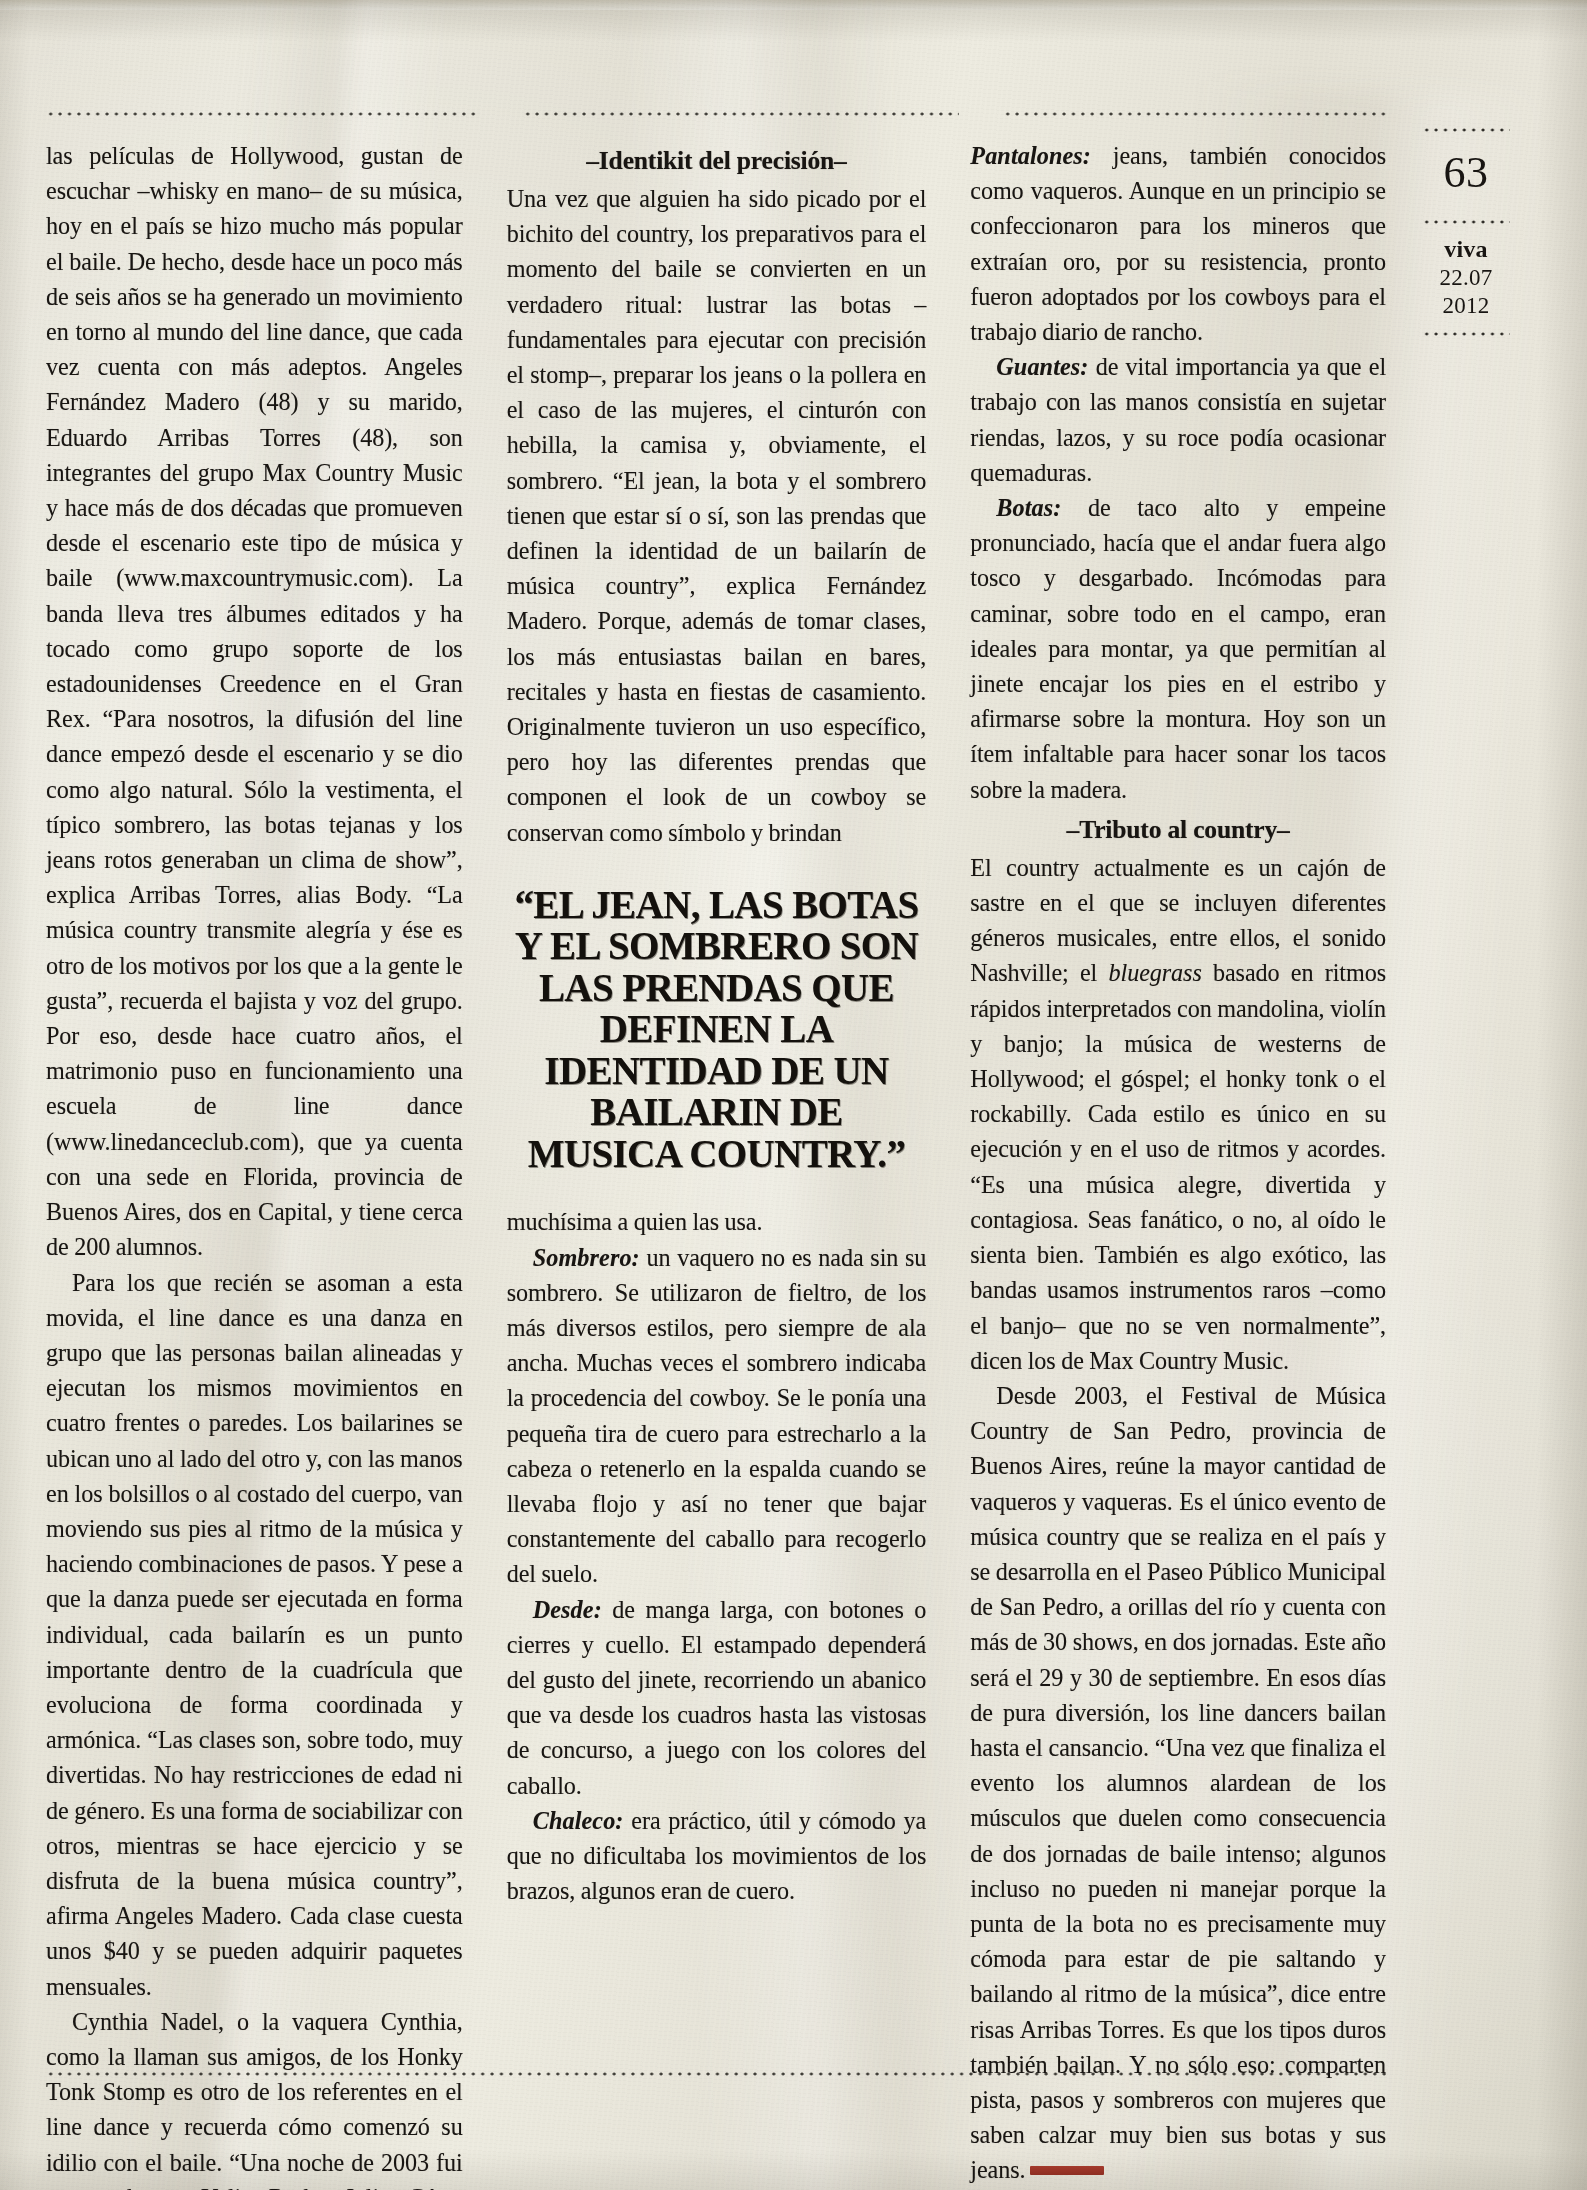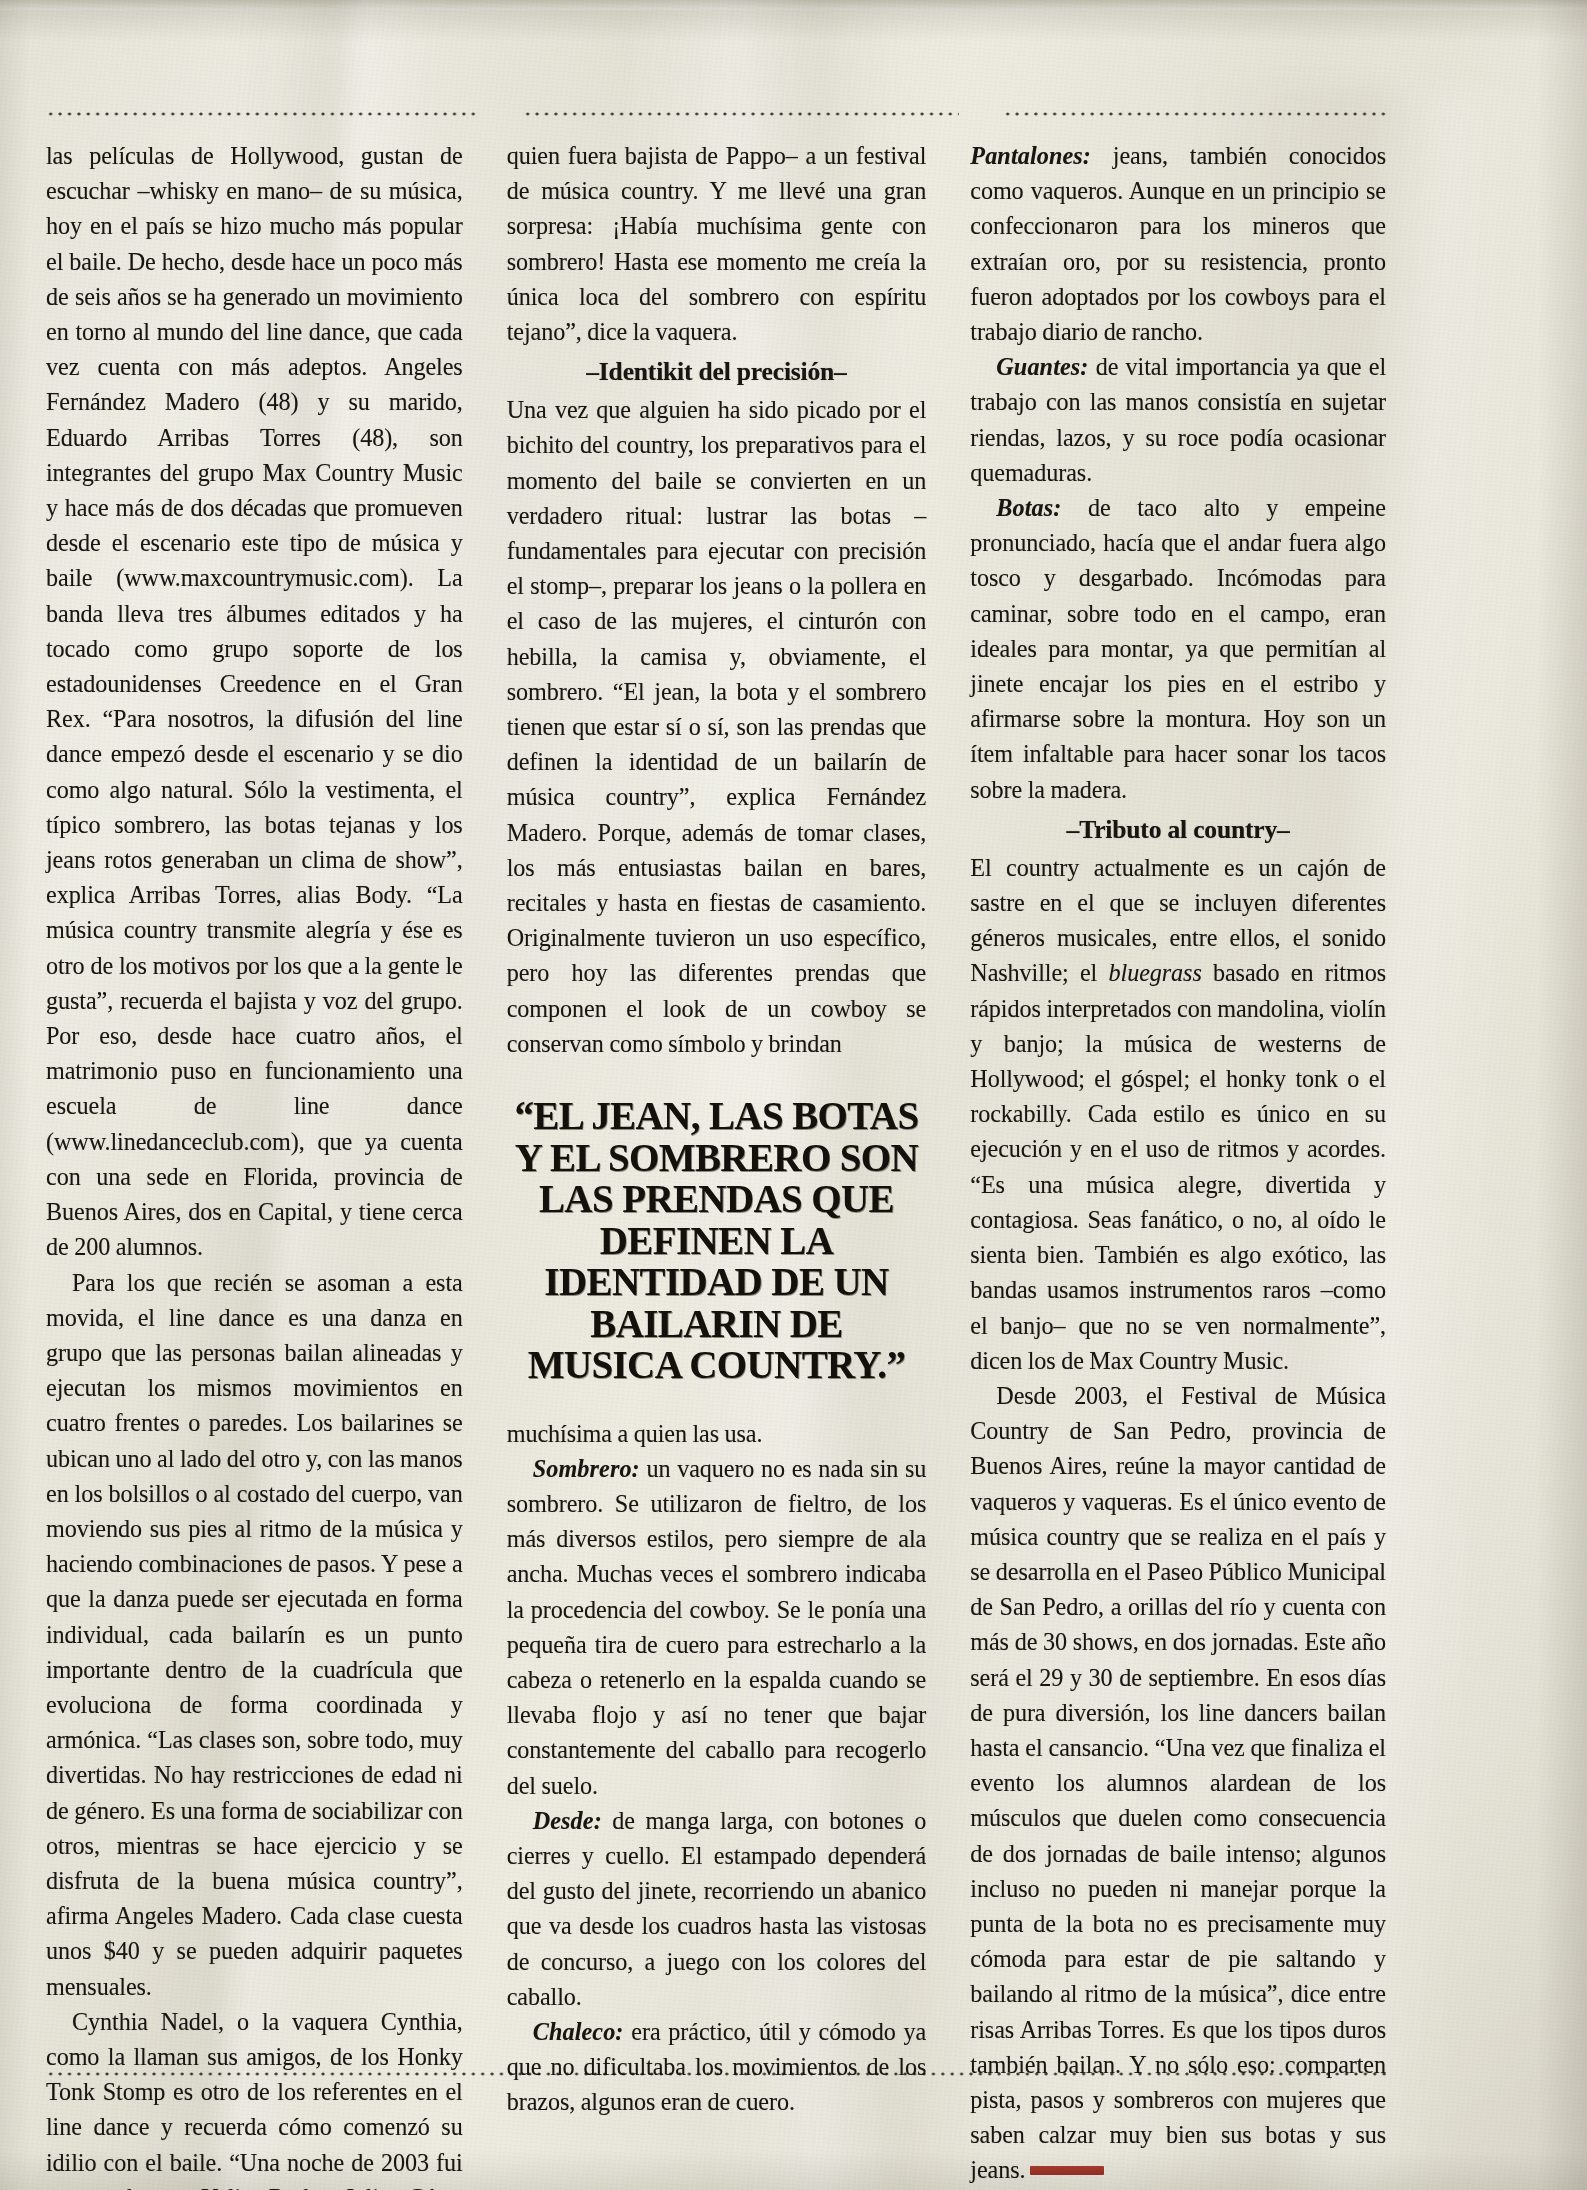--- a/index.html
+++ b/index.html
@@ -194,31 +194,41 @@
   <div class="fold-c"></div>
   <div class="grain"></div>
   <div class="edge-shade"></div>
 
   <div class="dotrule" style="left:46px;  top:112px; width:433px;"></div>
   <div class="dotrule" style="left:523px; top:112px; width:436px;"></div>
   <div class="dotrule" style="left:1003px;top:112px; width:383px;"></div>
 
   <div class="dotrule" style="left:46px; top:2072px; width:1340px;"></div>
 
+  <div class="folio">
+    <div class="dotline"></div>
+    <div class="pagenum">63</div>
+    <div class="dotline"></div>
+    <div class="datewrap">
+      <div class="brand">viva</div>
+      <div class="date1">22.07</div>
+      <div class="date2">2012</div>
+    </div>
+    <div class="dotline"></div>
+  </div>
 
   <div class="cols">
 
     <div class="col col1">
       <p class="body noind">las películas de Hollywood, gustan de escuchar –whisky en mano– de su música, hoy en el país se hizo mucho más popular el baile. De hecho, desde hace un poco más de seis años se ha generado un movimiento en torno al mundo del line dance, que cada vez cuenta con más adeptos. Angeles Fernández Madero (48) y su marido, Eduardo Arribas Torres (48), son integrantes del grupo Max Country Music y hace más de dos décadas que promueven desde el escenario este tipo de música y baile (www.maxcountrymusic.com). La banda lleva tres álbumes editados y ha tocado como grupo soporte de los estadounidenses Creedence en el Gran Rex. “Para nosotros, la difusión del line dance empezó desde el escenario y se dio como algo natural. Sólo la vestimenta, el típico sombrero, las botas tejanas y los jeans rotos generaban un clima de show”, explica Arribas Torres, alias Body. “La música country transmite alegría y ése es otro de los motivos por los que a la gente le gusta”, recuerda el bajista y voz del grupo. Por eso, desde hace cuatro años, el matrimonio puso en funcionamiento una escuela de line dance (www.linedanceclub.com), que ya cuenta con una sede en Florida, provincia de Buenos Aires, dos en Capital, y tiene cerca de 200 alumnos.</p>
       <p class="body">Para los que recién se asoman a esta movida, el line dance es una danza en grupo que las personas bailan alineadas y ejecutan los mismos movimientos en cuatro frentes o paredes. Los bailarines se ubican uno al lado del otro y, con las manos en los bolsillos o al costado del cuerpo, van moviendo sus pies al ritmo de la música y haciendo combinaciones de pasos. Y pese a que la danza puede ser ejecutada en forma individual, cada bailarín es un punto importante dentro de la cuadrícula que evoluciona de forma coordinada y armónica. “Las clases son, sobre todo, muy divertidas. No hay restricciones de edad ni de género. Es una forma de sociabilizar con otros, mientras se hace ejercicio y se disfruta de la buena música country”, afirma Angeles Madero. Cada clase cuesta unos $40 y se pueden adquirir paquetes mensuales.</p>
       <p class="body">Cynthia Nadel, o la vaquera Cynthia, como la llaman sus amigos, de los Honky Tonk Stomp es otro de los referentes en el line dance y recuerda cómo comenzó su idilio con el baile. “Una noche de 2003 fui a escuchar a Yulie Ruth –Julio César Rutigliano,</p>
     </div>
 
     <div class="col col2">
-      <p class="body noind">quien fuera bajista de Pappo– a un festival de música country. Y me llevé una gran sorpresa: ¡Había muchísima gente con sombrero! Hasta ese momento me creía la única loca del sombrero con espíritu tejano”, dice la vaquera.</p>
 
       <h2 class="section">–Identikit del precisión–</h2>
 
       <p class="body noind">Una vez que alguien ha sido picado por el bichito del country, los preparativos para el momento del baile se convierten en un verdadero ritual: lustrar las botas –fundamentales para ejecutar con precisión el stomp–, preparar los jeans o la pollera en el caso de las mujeres, el cinturón con hebilla, la camisa y, obviamente, el sombrero. “El jean, la bota y el sombrero tienen que estar sí o sí, son las prendas que definen la identidad de un bailarín de música country”, explica Fernández Madero. Porque, además de tomar clases, los más entusiastas bailan en bares, recitales y hasta en fiestas de casamiento. Originalmente tuvieron un uso específico, pero hoy las diferentes prendas que componen el look de un cowboy se conservan como símbolo y brindan</p>
 
       <div class="pullquote">“EL JEAN, LAS BOTAS Y EL SOMBRERO SON LAS PRENDAS QUE DEFINEN LA IDENTIDAD DE UN BAILARIN DE MUSICA COUNTRY.”</div>
 
       <p class="body noind">muchísima a quien las usa.</p>
 
       <p class="body">

